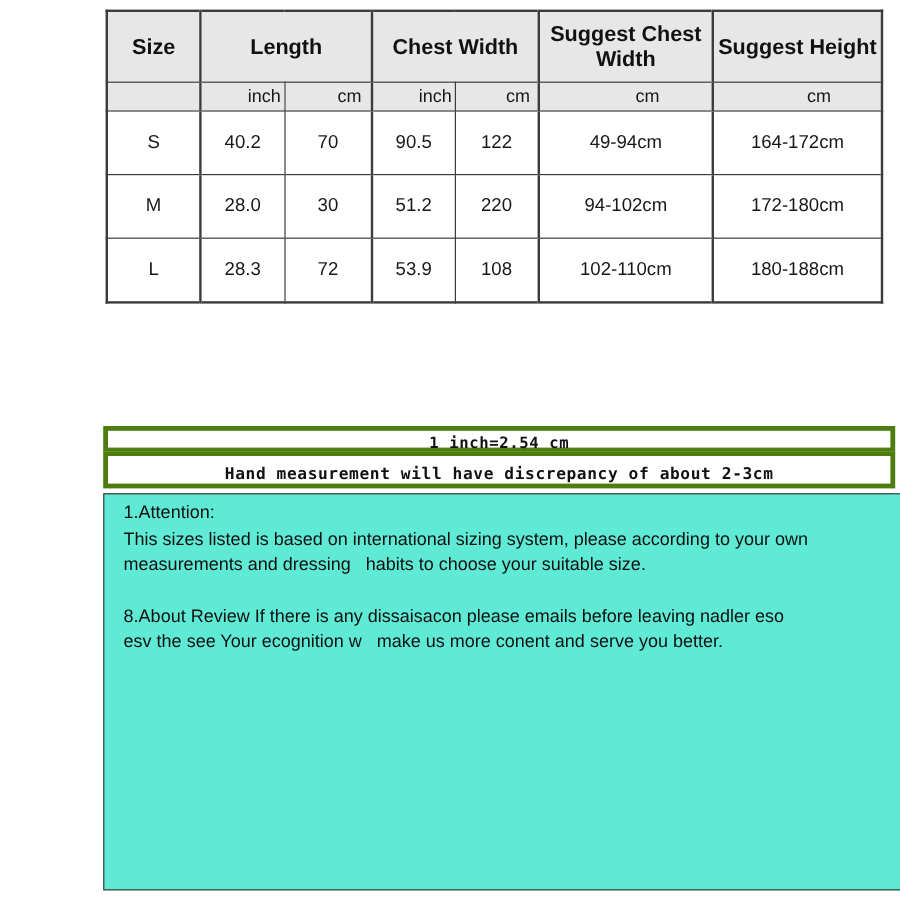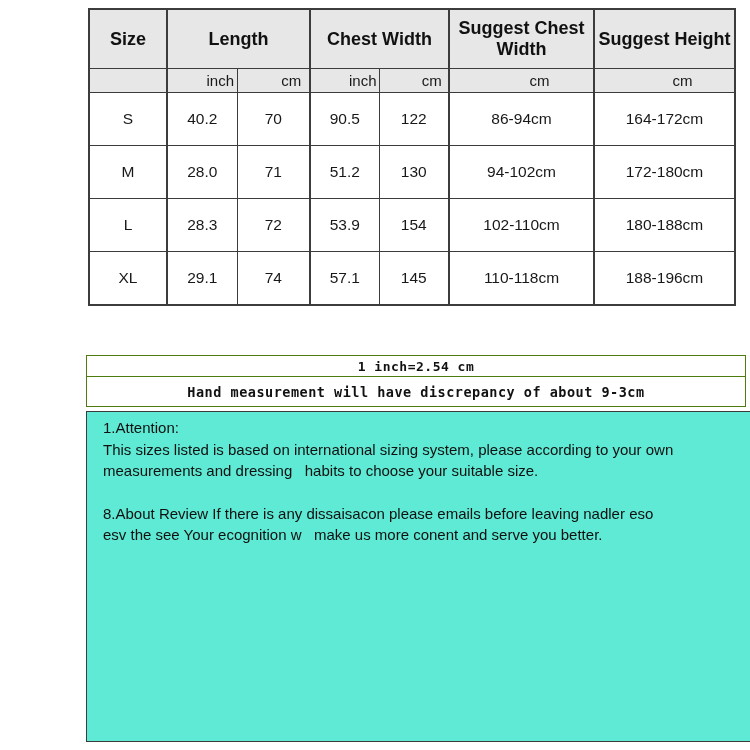--- a/index.html
+++ b/index.html
@@ -66,21 +66,21 @@
     font-weight: normal;
     background: #ffffff;
     color: #181818;
   }
 
   
   .strip {
     position: absolute;
     left: 50px;
     width: 660px;
-    border: 1px solid #4d7c0f;
+    border: 4px solid #4d7c0f;
     box-sizing: border-box;
     text-align: center;
     font-family: "DejaVu Sans Mono", monospace;
     font-weight: bold;
     color: #111;
     background: #ffffff;
   }
   .strip.conversion {
     top: 355px;
     height: 22px;
@@ -152,56 +152,47 @@
         <th class="mj">cm</th>
       </tr>
     </thead>
     <tbody class="data-rows">
       <tr>
         <td>S</td>
         <td class="mj">40.2</td>
         <td>70</td>
         <td class="mj">90.5</td>
         <td>122</td>
-        <td class="mj">86-94cm</td>
+        <td class="mj">49-94cm</td>
         <td class="mj">164-172cm</td>
       </tr>
       <tr>
         <td>M</td>
         <td class="mj">28.0</td>
-        <td>71</td>
+        <td>30</td>
         <td class="mj">51.2</td>
-        <td>130</td>
+        <td>220</td>
         <td class="mj">94-102cm</td>
         <td class="mj">172-180cm</td>
       </tr>
       <tr>
         <td>L</td>
         <td class="mj">28.3</td>
         <td>72</td>
         <td class="mj">53.9</td>
-        <td>154</td>
+        <td>108</td>
         <td class="mj">102-110cm</td>
         <td class="mj">180-188cm</td>
       </tr>
-      <tr>
-        <td>XL</td>
-        <td class="mj">29.1</td>
-        <td>74</td>
-        <td class="mj">57.1</td>
-        <td>145</td>
-        <td class="mj">110-118cm</td>
-        <td class="mj">188-196cm</td>
-      </tr>
     </tbody>
   </table>
 
   <div class="strip conversion">1 inch=2.54 cm</div>
 
-  <div class="strip measurement">Hand measurement will have discrepancy of about 9-3cm</div>
+  <div class="strip measurement">Hand measurement will have discrepancy of about 2-3cm</div>
 
   <div class="notes-box">
     <p>1.Attention:
 This sizes listed is based on international sizing system, please according to your own
 measurements and dressing   habits to choose your suitable size.</p>
     <p>8.About Review If there is any dissaisacon please emails before leaving nadler eso
 esv the see Your ecognition w   make us more conent and serve you better.</p>
   </div>
 
 </div>

